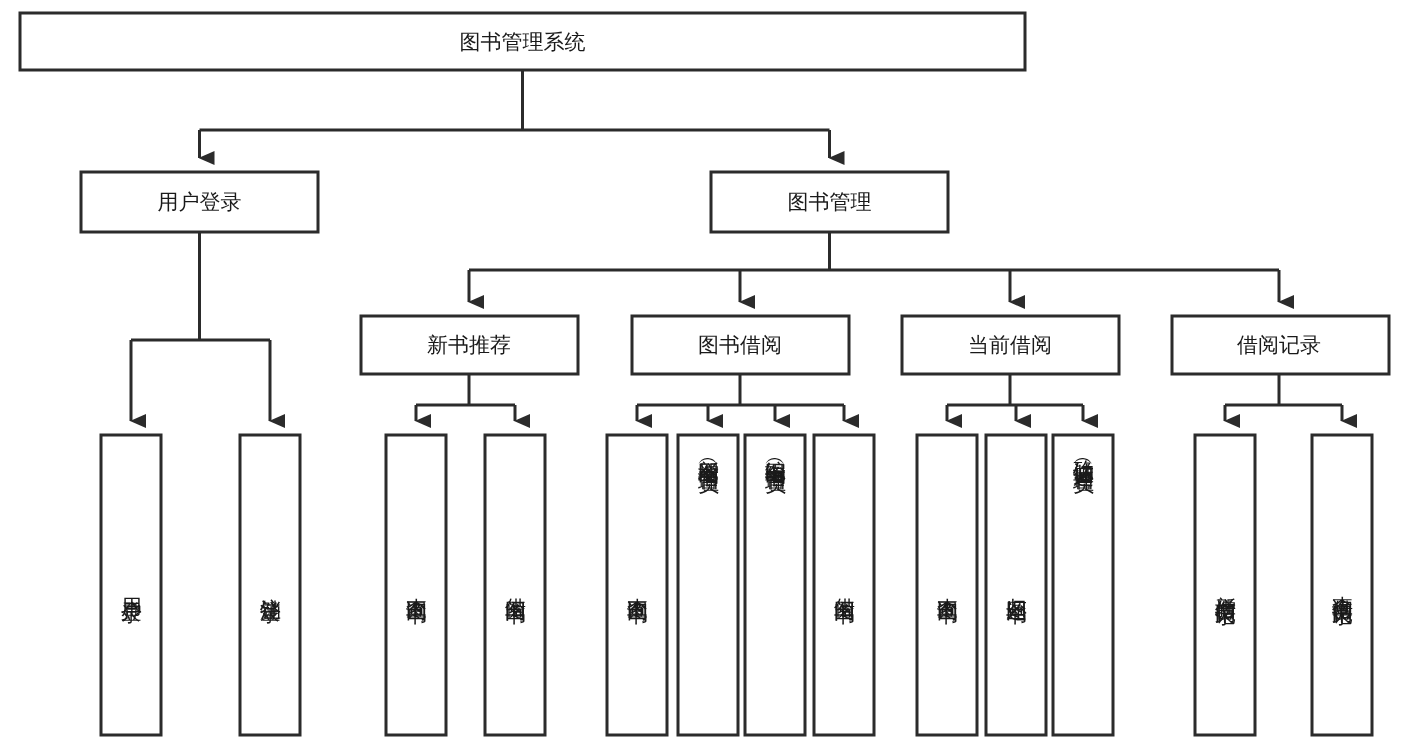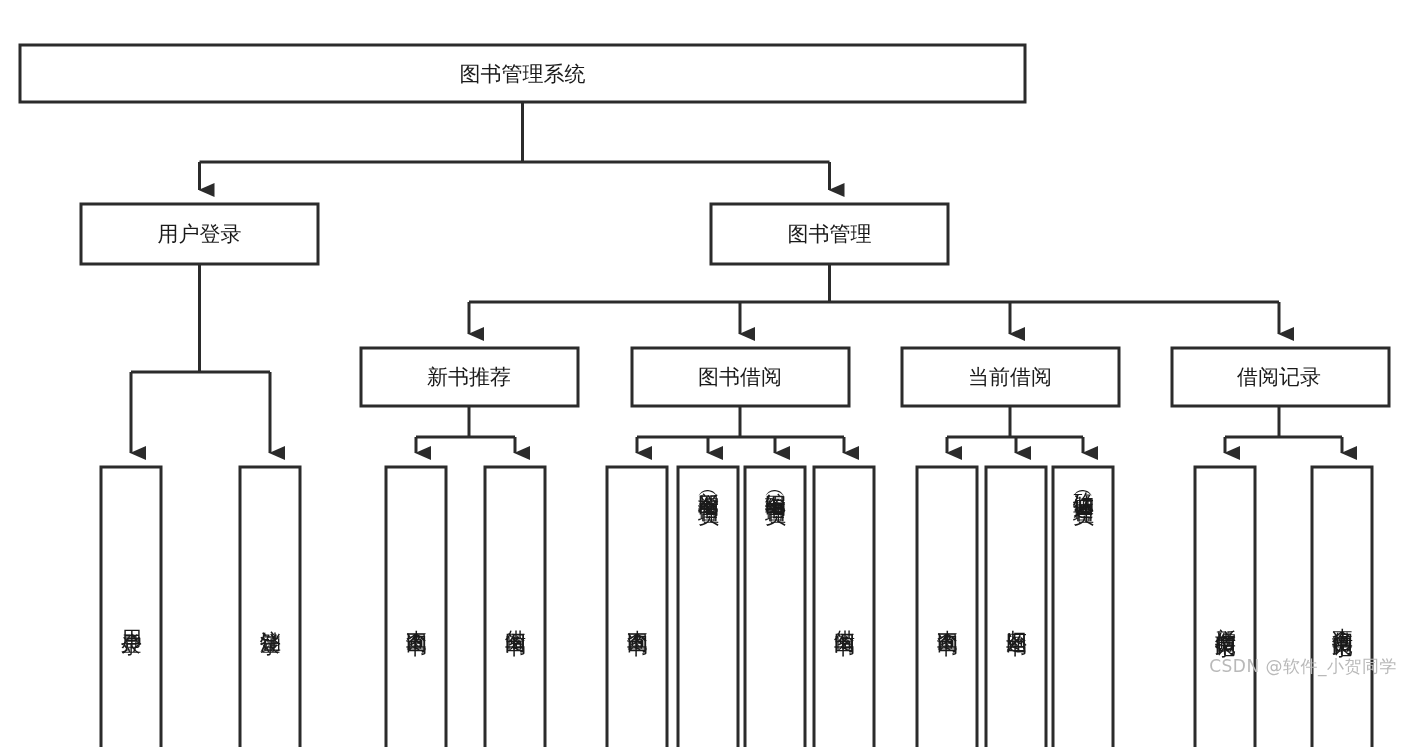--- a/index.html
+++ b/index.html
@@ -12,21 +12,20 @@
     width: 1405px;
     height: 747px;
     font-family: "DejaVu Sans", "Liberation Sans", sans-serif;
     overflow: hidden;
     position: relative;
   }
   #diagram-root {
     position: relative;
     width: 1405px;
     height: 652px;
-    margin-top: 32px;
   }
   svg.diagram {
     position: absolute;
     left: 0;
     top: 0;
     width: 1405px;
     height: 747px;
     display: block;
   }
   .node-rect {
@@ -217,15 +216,14 @@
   <div class="vlabel-wrap" style="left:1053px; top:435px; width:60px; height:300px; align-items:flex-start;">
     <span class="vlabel" style="margin-top:8px;">确认归还（管理员）</span>
   </div>
   <div class="vlabel-wrap" style="left:1195px; top:435px; width:60px; height:300px;">
     <span class="vlabel">新增借阅记录</span>
   </div>
   <div class="vlabel-wrap" style="left:1312px; top:435px; width:60px; height:300px;">
     <span class="vlabel">查询借阅记录</span>
   </div>
 
-  <div class="watermark">CSDN @软件_小贺同学</div>
 
 </div>
 
 </body></html>

